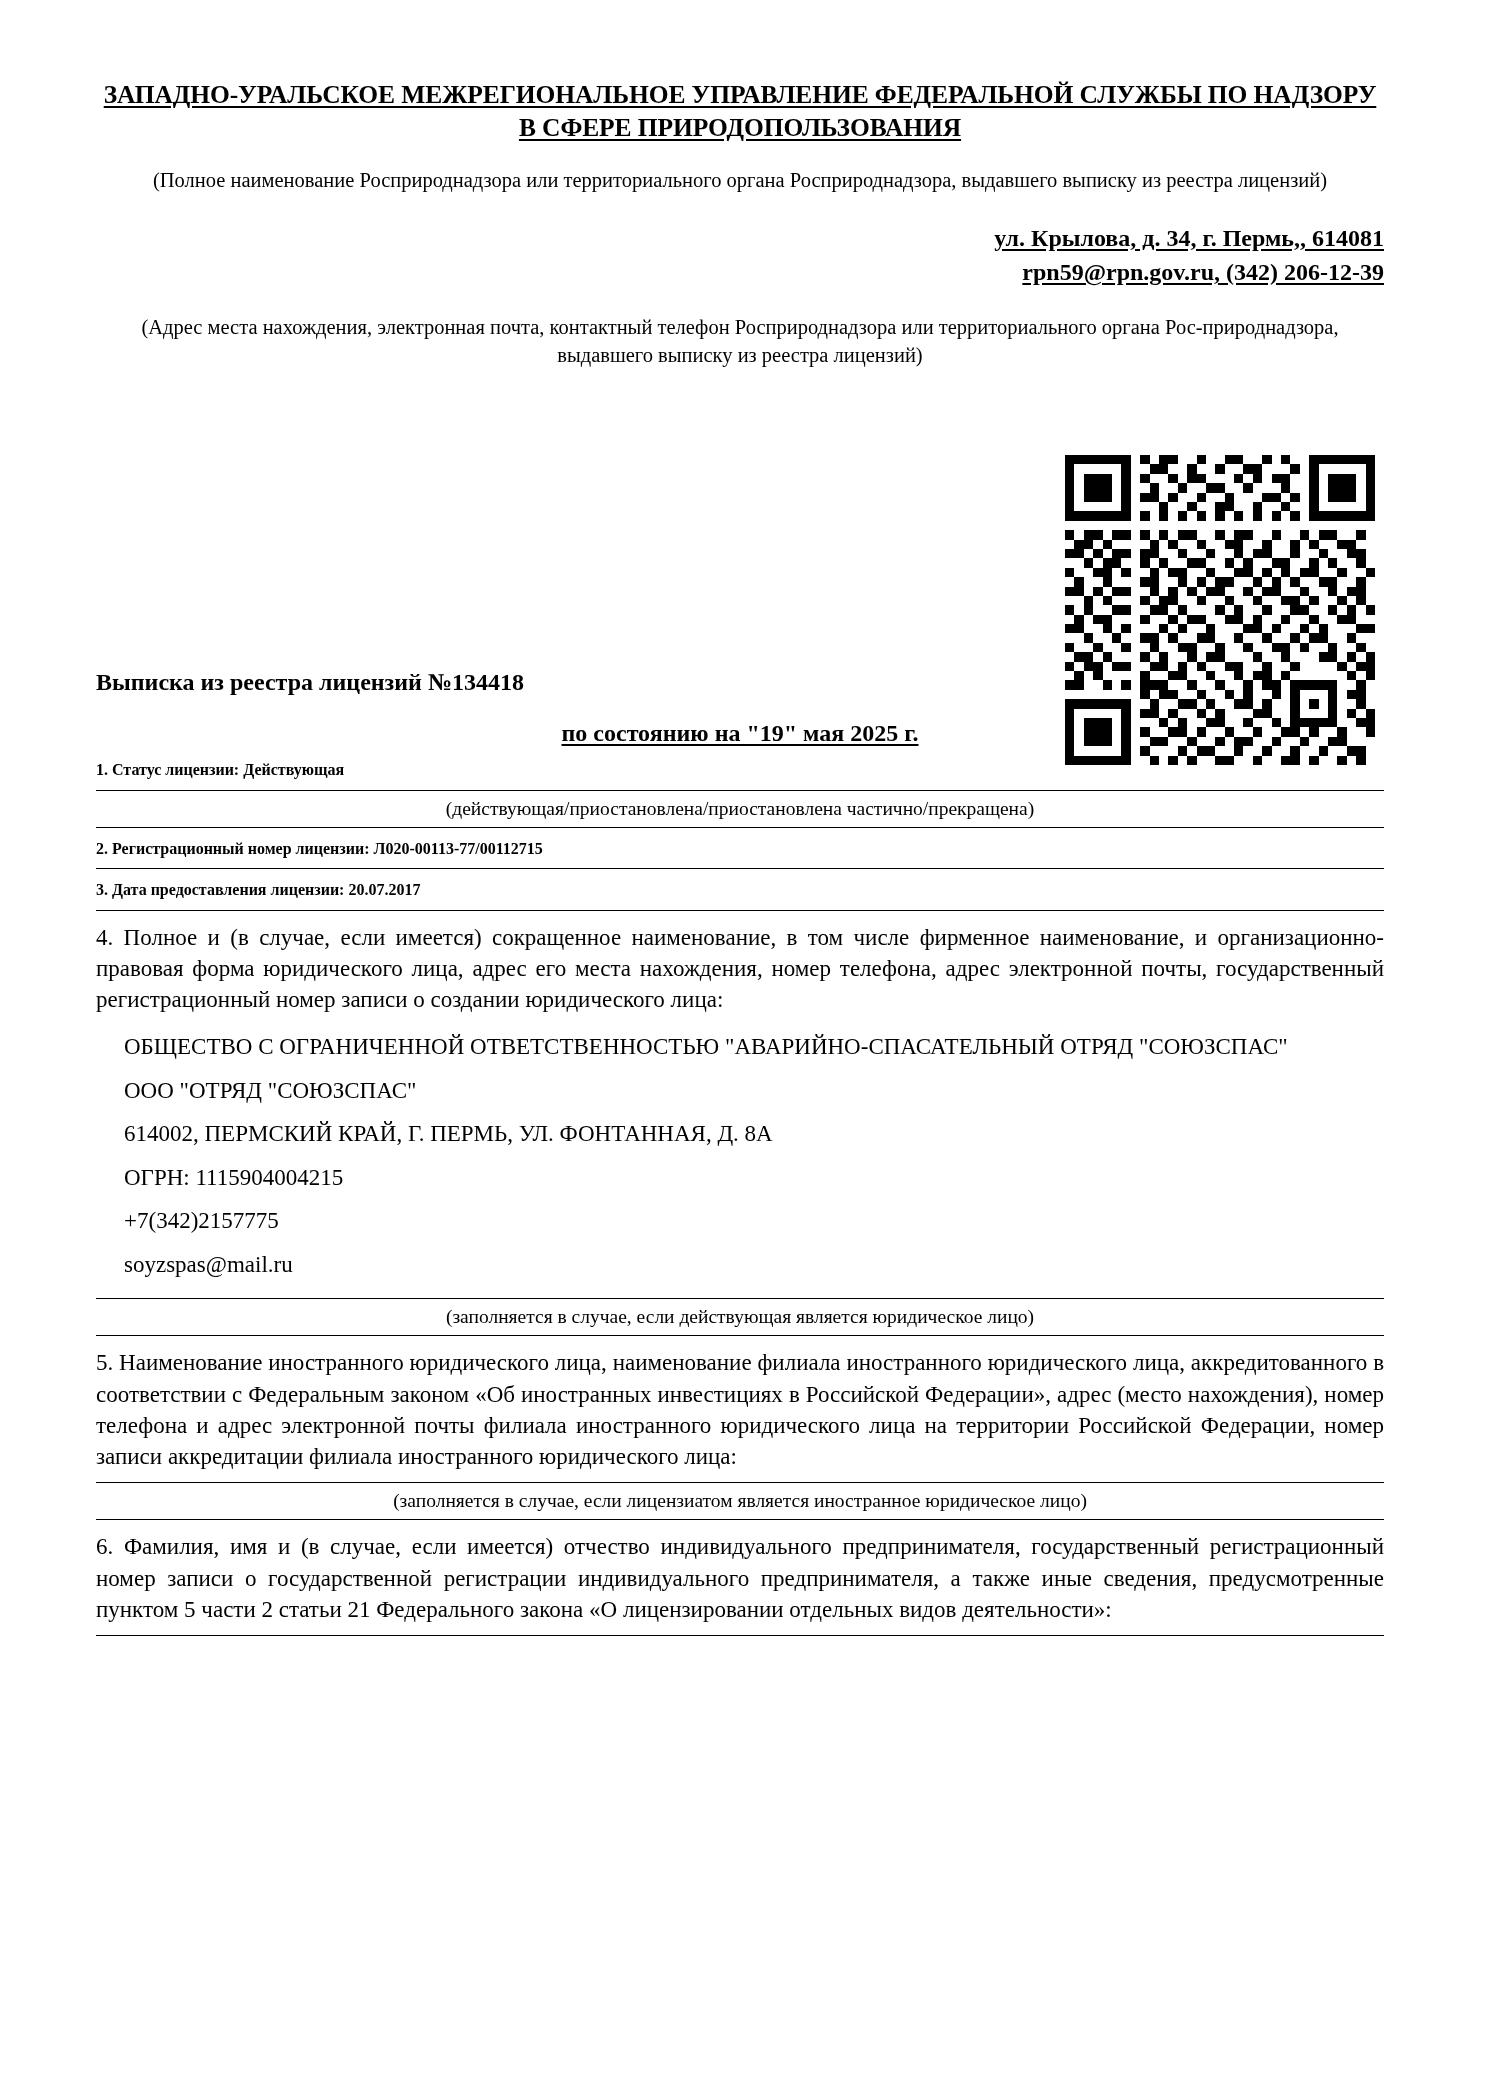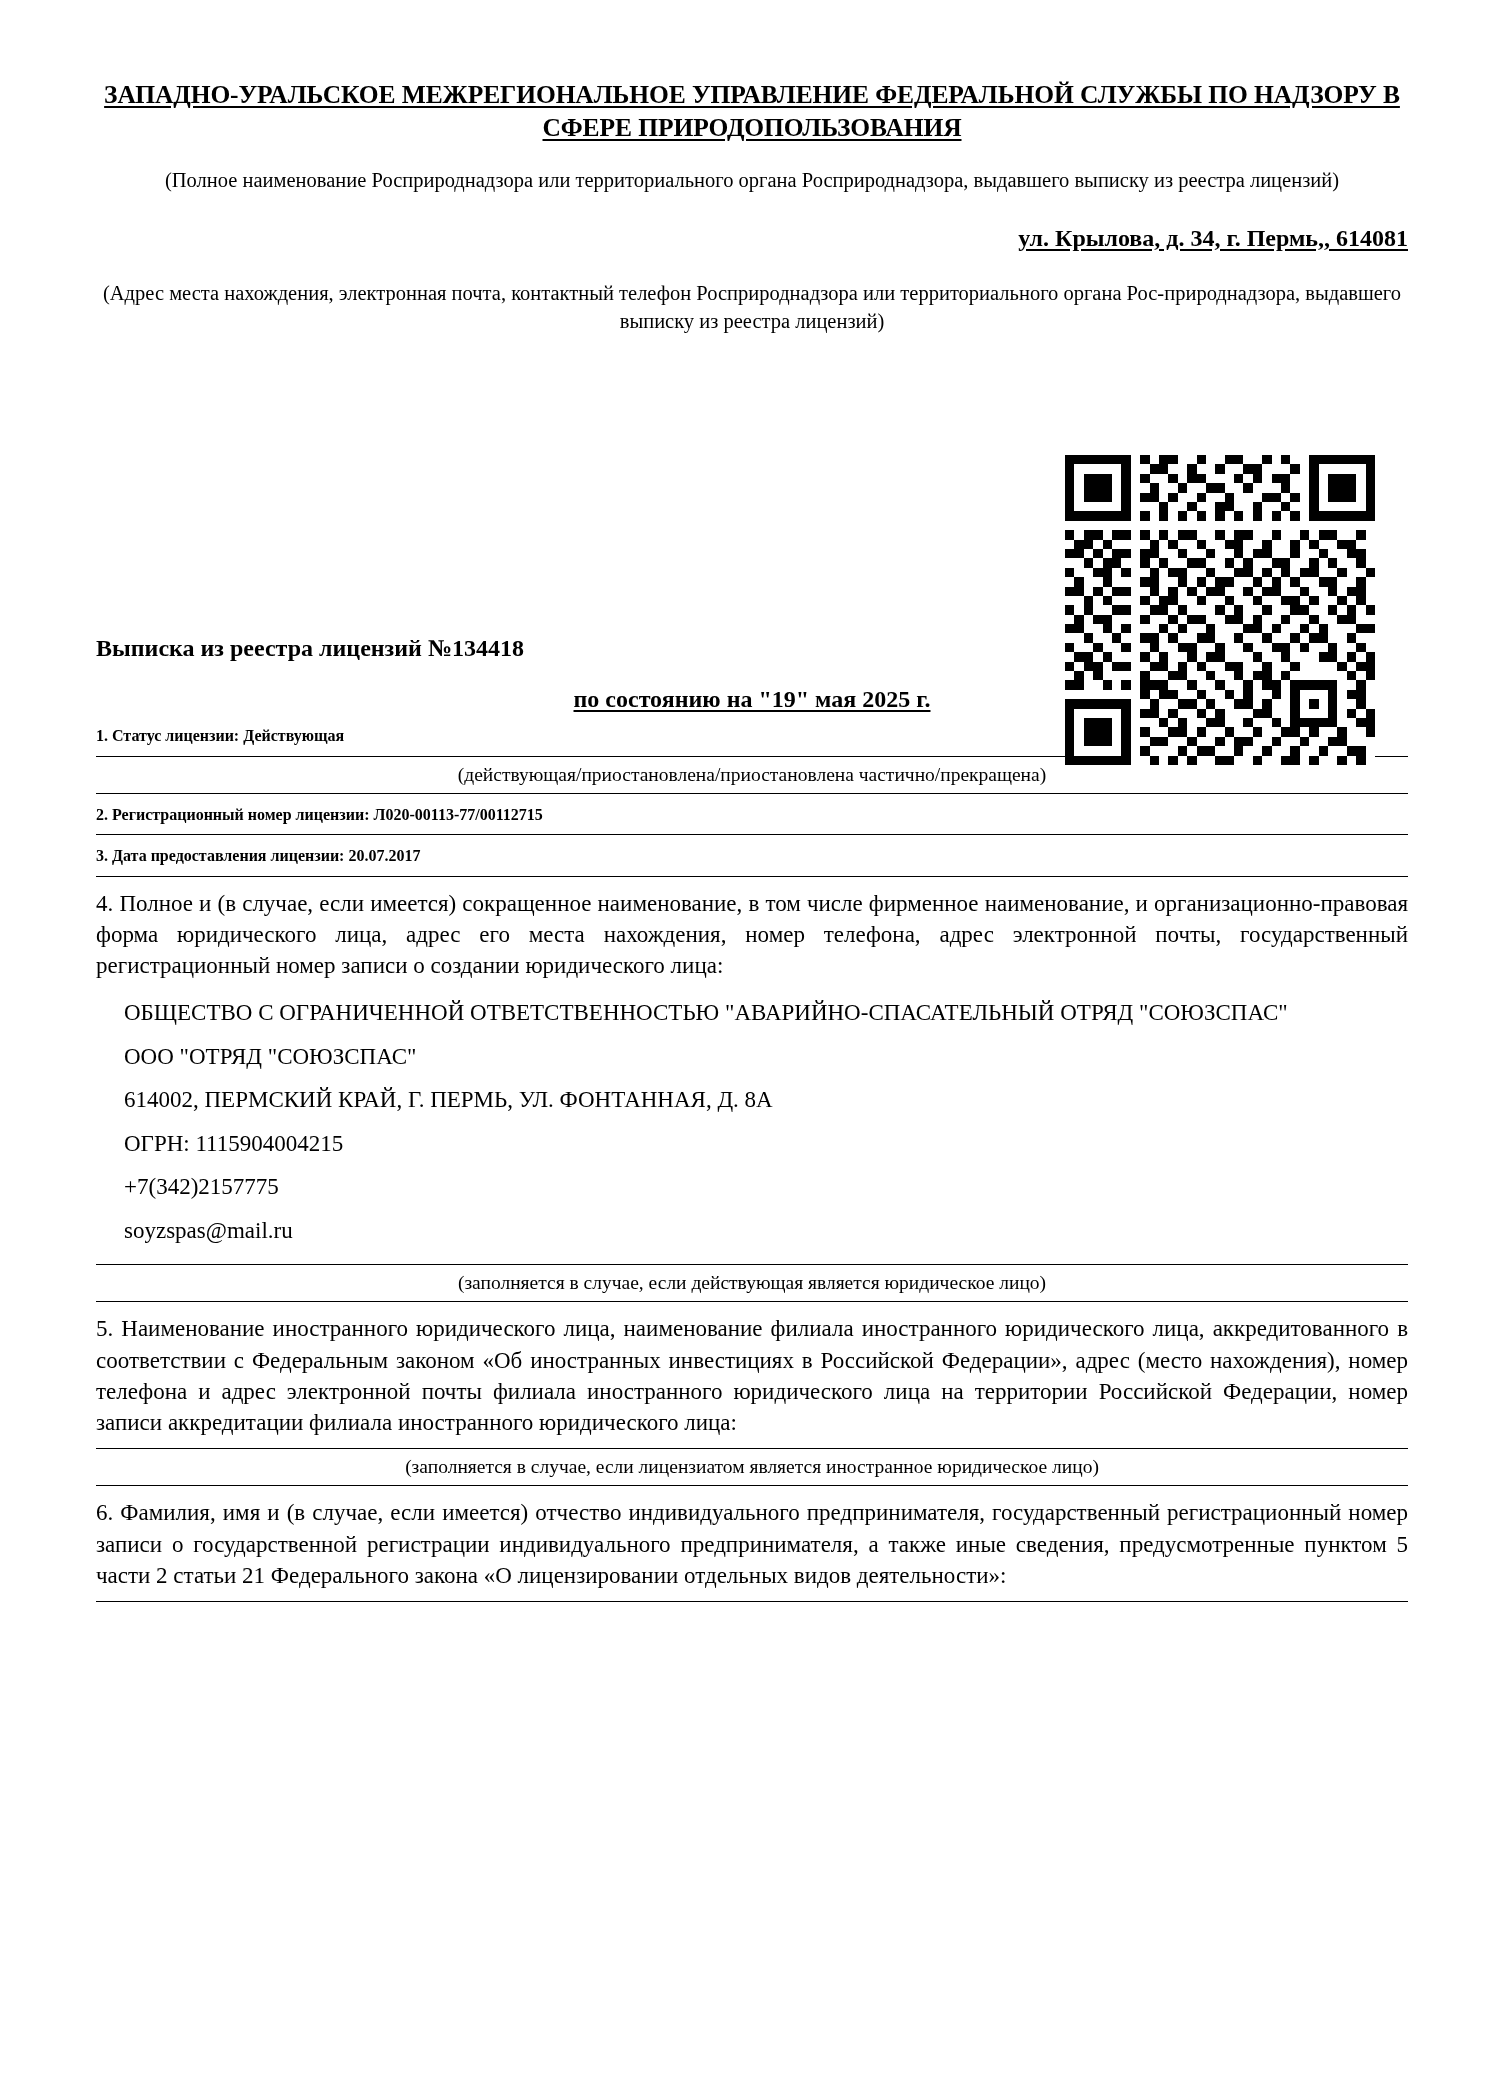--- a/index.html
+++ b/index.html
@@ -12,21 +12,21 @@
     height: 2100px;
     font-family: "Liberation Serif", serif;
     color: #000000;
     position: relative;
     overflow: hidden;
   }
   .page {
     width: 1500px;
     height: 2100px;
     box-sizing: border-box;
-    padding: 78px 92px 0 96px;
+    padding: 78px 116px 0 96px;
     position: relative;
   }
 
   
   .org-title {
     text-align: center;
     font-weight: bold;
     font-size: 25.5px;
     line-height: 1.30;
     text-decoration: underline;
@@ -120,20 +120,21 @@
 <body>
 
 <div class="page">
 
   <div class="org-title">ЗАПАДНО-УРАЛЬСКОЕ МЕЖРЕГИОНАЛЬНОЕ УПРАВЛЕНИЕ ФЕДЕРАЛЬНОЙ СЛУЖБЫ ПО НАДЗОРУ В СФЕРЕ ПРИРОДОПОЛЬЗОВАНИЯ</div>
 
   <div class="caption">(Полное наименование Росприроднадзора или территориального органа Росприроднадзора, выдавшего выписку из реестра лицензий)</div>
 
   <div class="addr">
     <div>ул. Крылова, д. 34, г. Пермь,, 614081</div>
+    <div>rpn59@rpn.gov.ru, (342) 206-12-39</div>
   </div>
 
   <div class="caption2">(Адрес места нахождения, электронная почта, контактный телефон Росприроднадзора или территориального органа Рос-природнадзора, выдавшего выписку из реестра лицензий)</div>
 
   <div class="qr-wrap">
     <svg viewBox="0 0 33 33" shape-rendering="crispEdges" aria-hidden="true">
       <rect width="33" height="33" fill="#ffffff"></rect>
       <g fill="#000000">
 
         <rect x="0" y="0" width="7" height="1"></rect>

